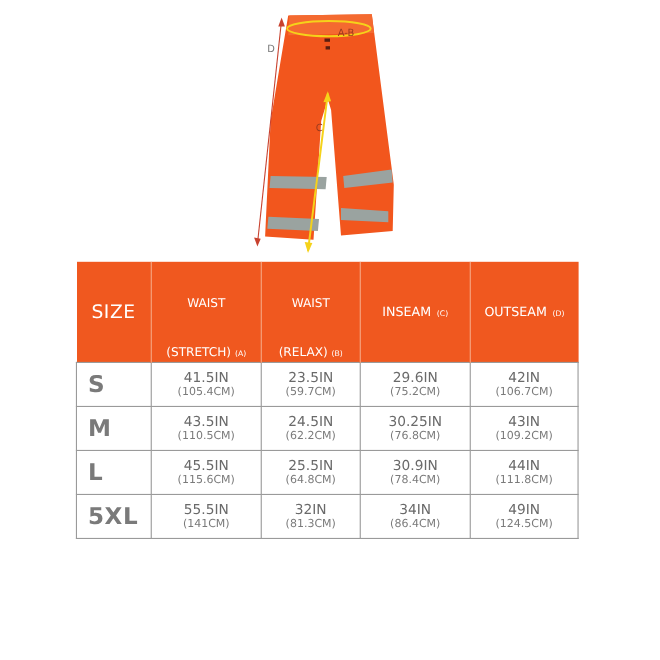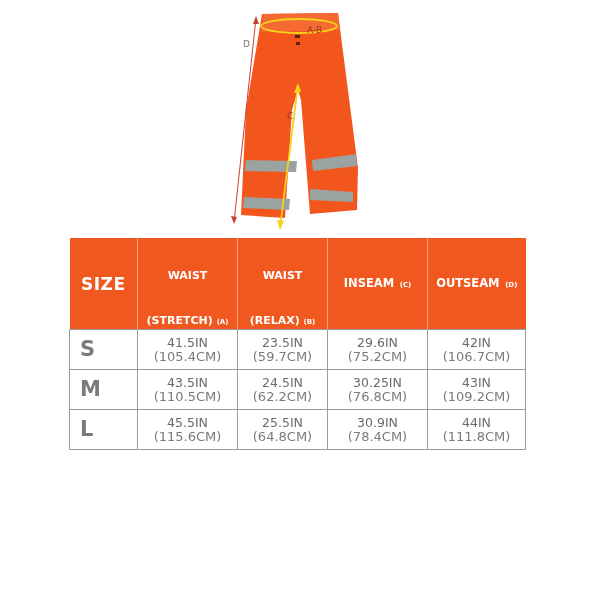--- a/index.html
+++ b/index.html
@@ -1,27 +1,27 @@
 <!DOCTYPE html>
 <html><head>
 <meta charset="utf-8">
 <style>
   html, body { margin:0; padding:0; background:#ffffff; }
   body { width:600px; height:600px; position:relative; overflow:hidden; font-family:"DejaVu Sans", sans-serif; }
   .illustration { position:absolute; left:220px; top:0; width:160px; height:235px; }
   .size-table { position:absolute; left:69px; top:238px; width:456px; border-collapse:collapse; table-layout:fixed; }
-  .size-table th { background:#f0581f; color:#ffffff; font-weight:bold; height:35px; padding:0; border-left:1px solid #f5a27e; text-align:center; vertical-align:middle; line-height:14px; }
+  .size-table th { background:#f0581f; color:#ffffff; font-weight:normal; height:35px; padding:0; border-left:1px solid #f5a27e; text-align:center; vertical-align:middle; line-height:14px; }
   .size-table th:first-child { border-left:none; font-size:17px; letter-spacing:0.5px; }
   .size-table th .hl { font-size:11px; display:block;margin-top:31px; }
   .size-table th .hl-single { font-size:11.5px; }
   .size-table th .tag { font-size:7px; }
   .size-table td { border:1px solid #9a9a9a; height:38.9px; padding:0; text-align:center; vertical-align:middle; color:#6a6a6a; }
   .size-table td.size-cell { font-size:21px; font-weight:bold; color:#7a7a7a; text-align:left; padding-left:10px; letter-spacing:0.5px; }
   .val-in { display:block; font-size:12.5px; line-height:15px; color:#6a6a6a; }
-  .val-cm { display:block; font-size:13px; line-height:14px; color:#7a7a7a; }
+  .val-cm { display:block; font-size:10px; line-height:14px; color:#7a7a7a; }
 </style>
 </head>
 <body>
 
 <svg class="illustration" viewBox="220 0 160 235" width="160" height="235">
 
   <path d="M262 14 L338 13 L358 168 L357 210 L310 214 L301 100 L298 90 L292 110 L285 218 L241 215 L246 110 Z" fill="#f2561d"></path>
 
   <path d="M263 14 L338 13 L340 30 L262 32 Z" fill="#f46a30"></path>
 
@@ -126,14 +126,33 @@
         </td>
         <td>
           <span class="val-in">30.9IN</span>
           <span class="val-cm">(78.4CM)</span>
         </td>
         <td>
           <span class="val-in">44IN</span>
           <span class="val-cm">(111.8CM)</span>
         </td>
       </tr>
+      <tr>
+        <td class="size-cell">5XL</td>
+        <td>
+          <span class="val-in">55.5IN</span>
+          <span class="val-cm">(141CM)</span>
+        </td>
+        <td>
+          <span class="val-in">32IN</span>
+          <span class="val-cm">(81.3CM)</span>
+        </td>
+        <td>
+          <span class="val-in">34IN</span>
+          <span class="val-cm">(86.4CM)</span>
+        </td>
+        <td>
+          <span class="val-in">49IN</span>
+          <span class="val-cm">(124.5CM)</span>
+        </td>
+      </tr>
     </tbody>
 </table>
 
 </body></html>

